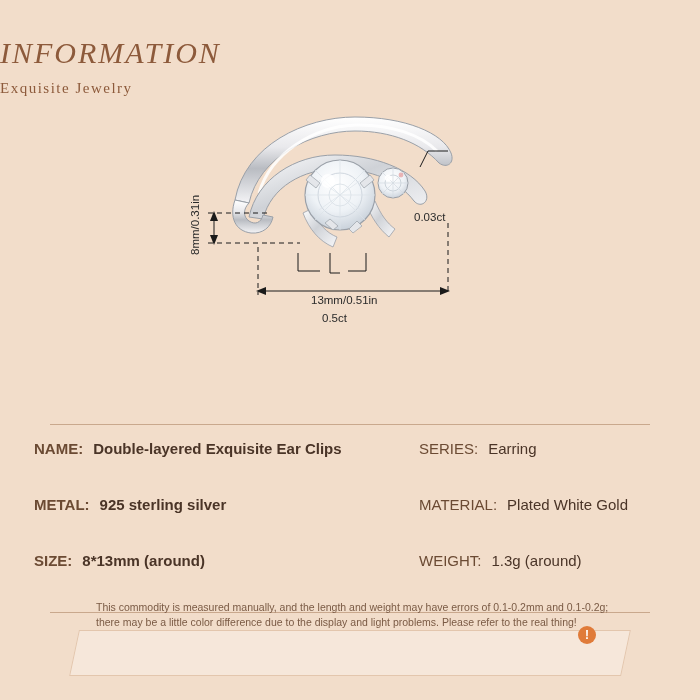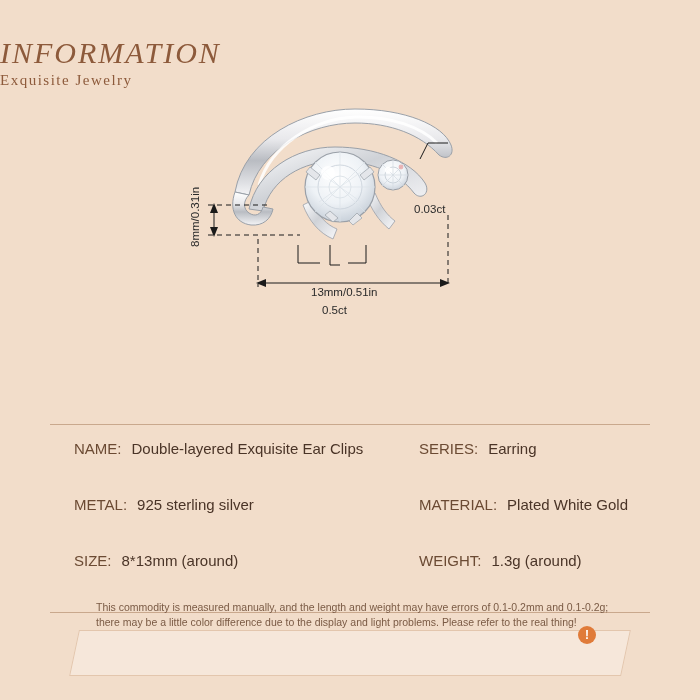--- a/index.html
+++ b/index.html
@@ -29,21 +29,21 @@
     letter-spacing: 2px;
     color: #8d5a3b;
     font-style: italic;
     font-weight: normal;
   }
   .header-sub {
     font-family: "Liberation Serif", serif;
     font-size: 15px;
     letter-spacing: 1.5px;
     color: #8d5a3b;
-    margin-top: 2px;
+    margin-top: 10px;
   }
 
   
   .product-area {
     position: relative;
     width: 700px;
     height: 270px;
     margin-top: 8px;
   }
   .ring-svg {
@@ -110,22 +110,23 @@
     height: 56px;
   }
   .spec-cell {
     display: flex;
     align-items: baseline;
     font-size: 15px;
     color: #6b4a33;
   }
   .spec-cell.left {
     width: 350px;
-    padding-left: 74px;
+    padding-left: 34px;
     box-sizing: border-box;
+    font-weight: bold;
   }
   .spec-cell.right {
     width: 350px;
     padding-left: 69px;
     box-sizing: border-box;
   }
   .spec-key {
     color: #6b4a33;
     white-space: nowrap;
   }

